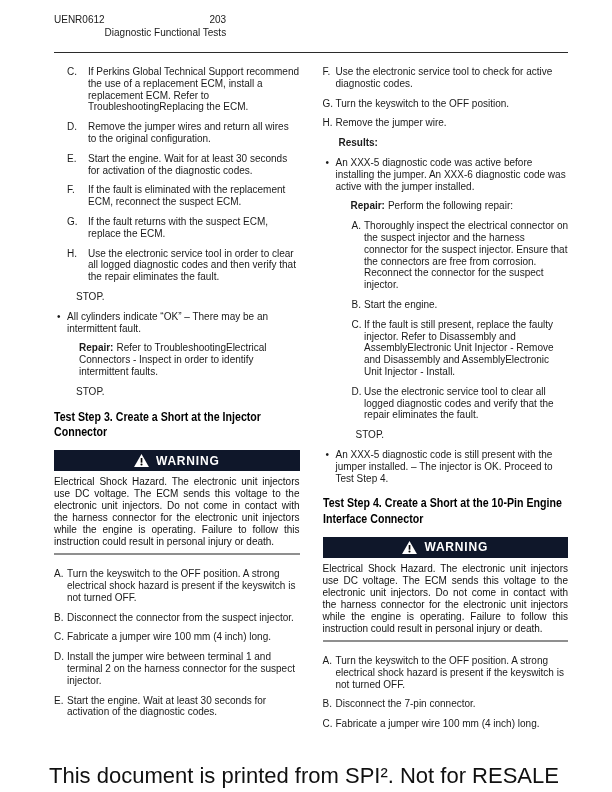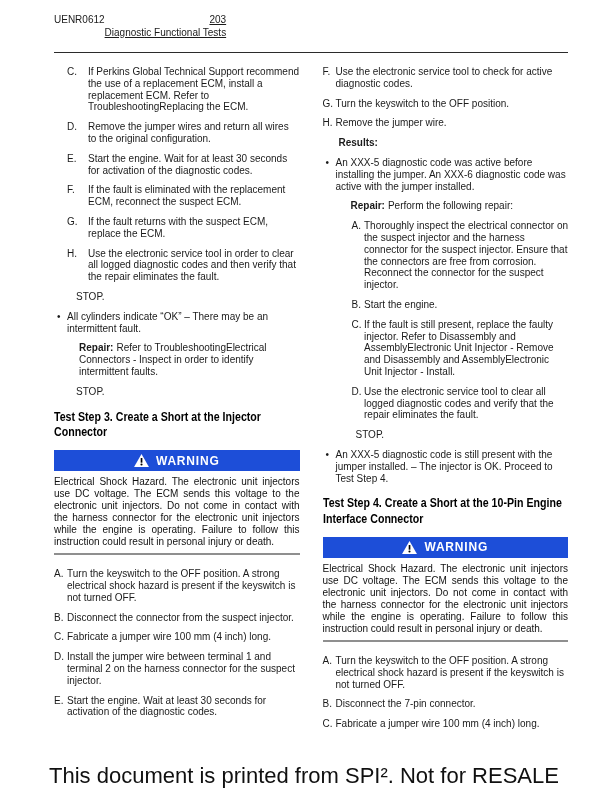--- a/index.html
+++ b/index.html
@@ -7,21 +7,21 @@
   body {
     width:612px; height:792px;
     font-family:"Liberation Sans", sans-serif;
     color:#1a1a1a;
   }
   .page { position:relative; width:612px; height:792px; background:#fff; overflow:hidden; }
   .content { position:absolute; left:54px; top:14px; width:514px; }
 
   
   .hdr { display:flex; justify-content:flex-start; align-items:flex-start; font-size:10px; line-height:12.5px; }
-  .hdr-r { text-align:right;text-decoration:underline; }
+  .hdr-r { text-align:right; }
   .hdr-rule { border-bottom:1.5px solid #2b2b2b; margin-top:13px; }
 
   
   .cols { display:flex; gap:23px; margin-top:13px; }
   .col { width:245.5px; font-size:10px; line-height:1.18; }
 
   
   .blk { margin-bottom:8px; }
   .li { display:flex; }
   .li .lbl { flex:0 0 13px; }
@@ -45,21 +45,21 @@
   .heading {
     font-weight:bold; font-size:12px; line-height:1.28;
     color:#000; width:113%;
     transform:scaleX(0.885); transform-origin:0 0;
     margin:12px 0 10px;
   }
 
   
   .warnbox { margin-top:2px; margin-bottom:13px; }
   .warnbar {
-    background:#1d4ed8; color:#fff; height:21px;
+    background:#0f172a; color:#fff; height:21px;
     display:flex; align-items:center; justify-content:center; gap:7px;
     font-weight:bold; font-size:12px; letter-spacing:0.8px;
   }
   .warnicon { display:flex; align-items:center; }
   .warnbody { font-weight:normal; text-align:justify; margin-top:5px; line-height:1.2; color:#111; }
   .warnrule { border-bottom:2.5px solid #8f8f8f; margin-top:5px; }
 
   
   .footer {
     position:absolute; left:0; right:4px; bottom:1px;

